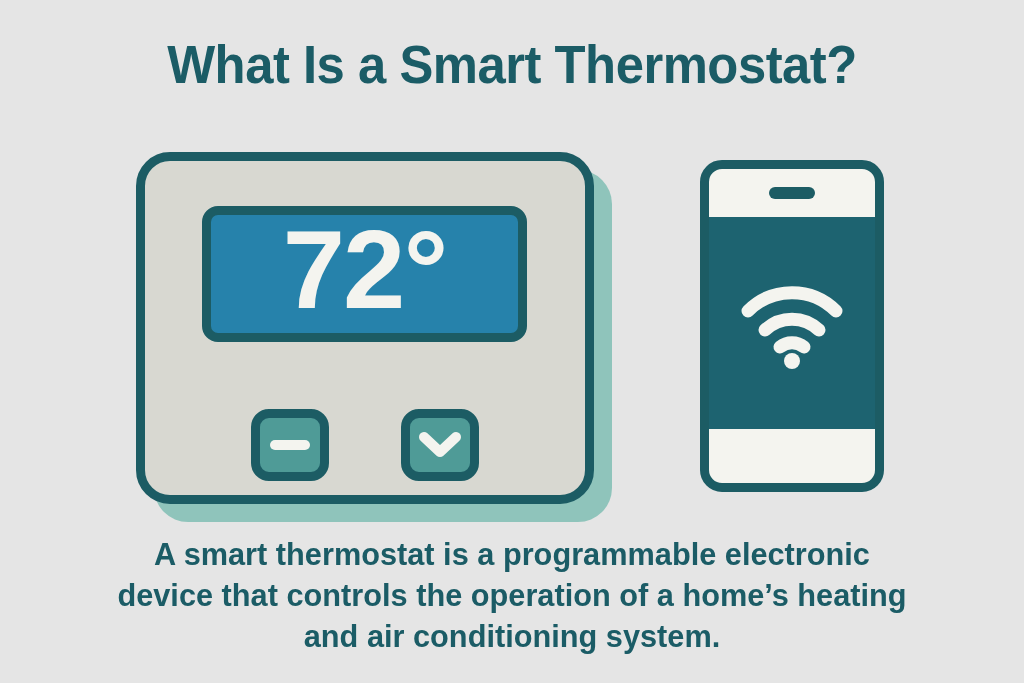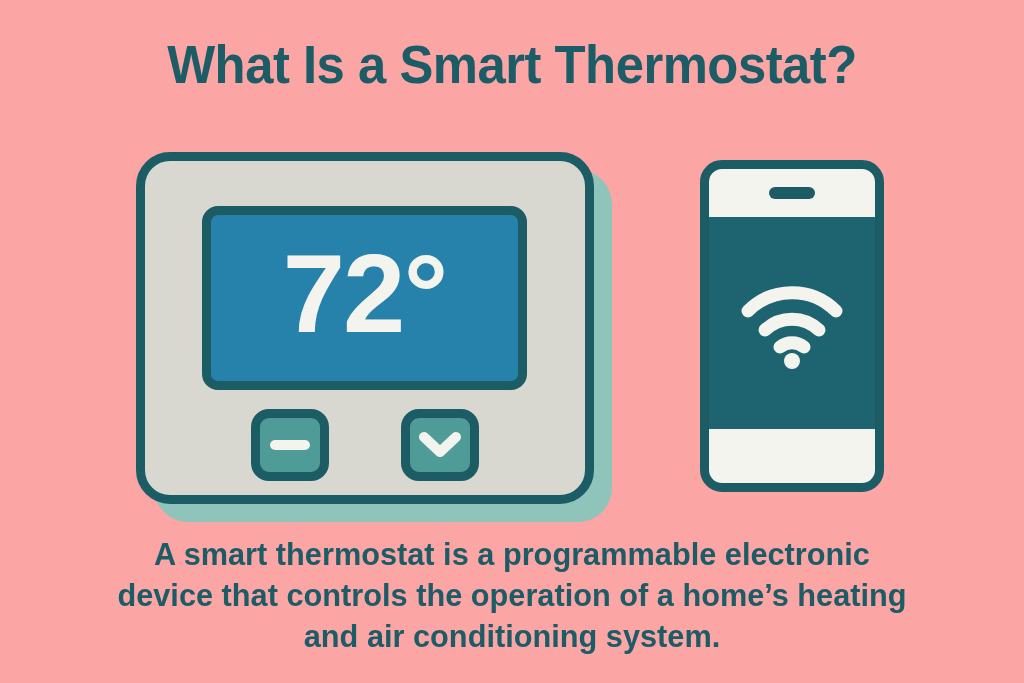--- a/index.html
+++ b/index.html
@@ -13,21 +13,21 @@
   body {
     background: #bce8d8;
     font-family: "Liberation Sans", sans-serif;
     position: relative;
   }
 
   #infographic {
     position: relative;
     width: 1024px;
     height: 683px;
-    background: #fca5a5;
+    background: #e5e5e5;
   }
 
   
   .title {
     position: absolute;
     left: 0;
     top: 36px;
     width: 1024px;
     text-align: center;
     font-size: 54px;
@@ -78,21 +78,21 @@
     border: 9px solid #1c5c64;
     border-radius: 34px;
   }
 
   
   .thermo-screen {
     position: absolute;
     left: 57px;
     top: 45px;
     width: 325px;
-    height: 184px;
+    height: 136px;
     background: #2682ab;
     border: 9px solid #1c5c64;
     border-radius: 16px;
     display: flex;
     align-items: center;
     justify-content: center;
   }
 
   .temp-readout {
     color: #f4f4ef;

